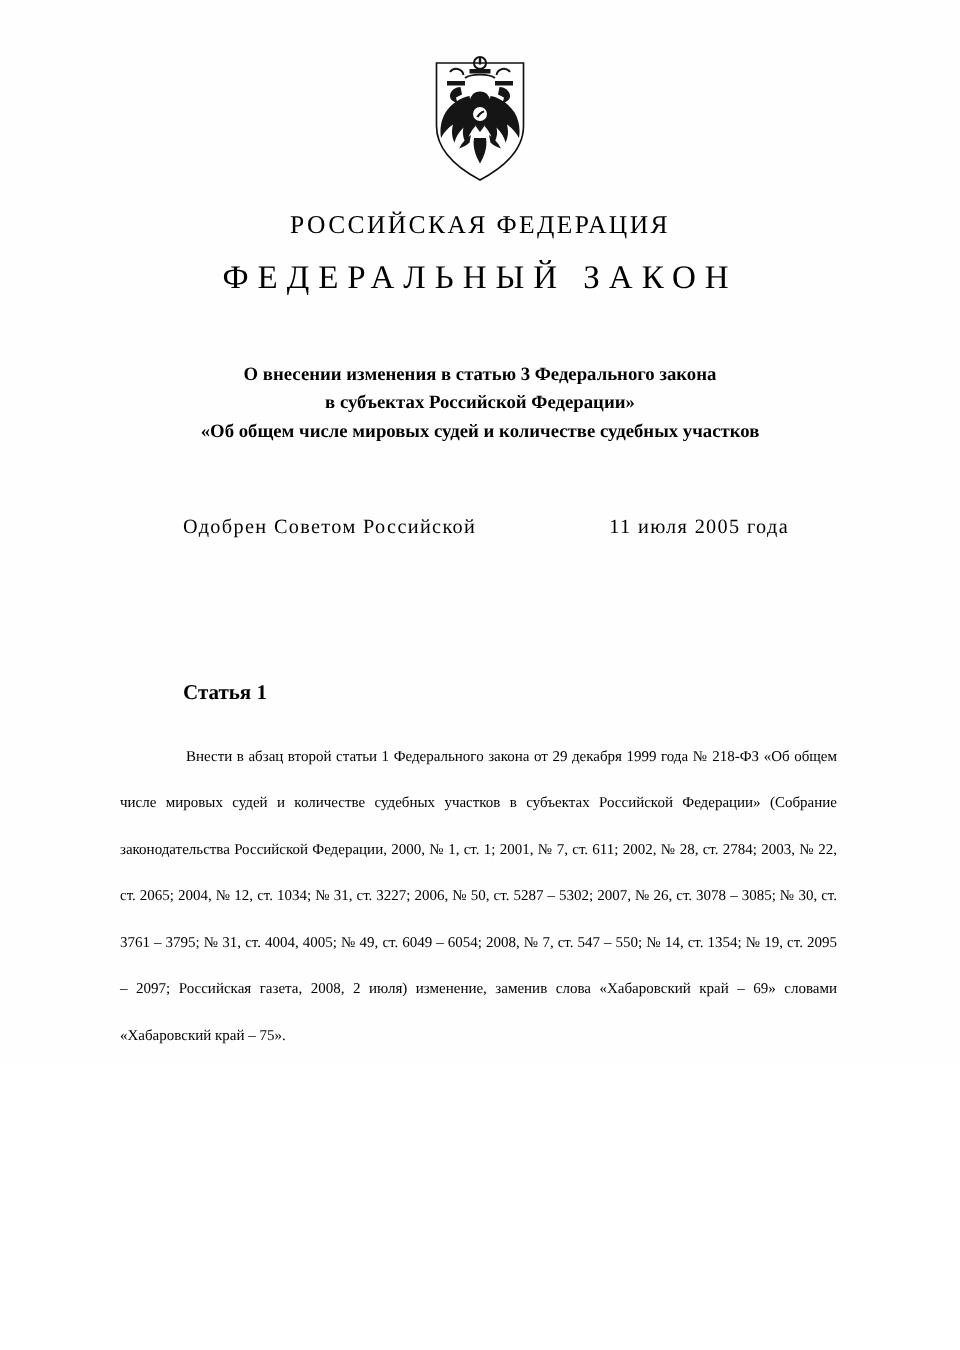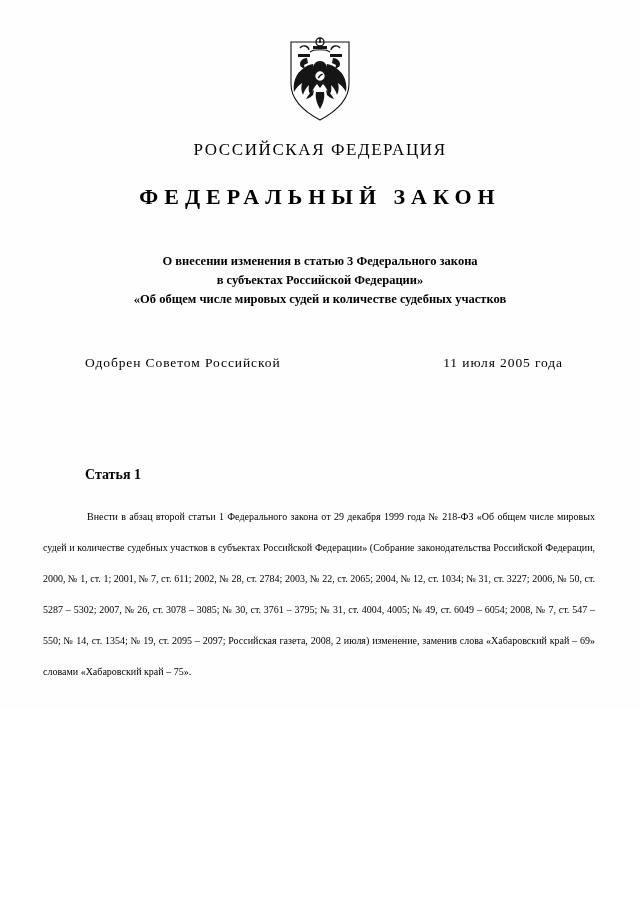--- a/index.html
+++ b/index.html
@@ -13,21 +13,21 @@
     font-family: "Liberation Serif", serif;
     color: #000000;
     position: relative;
     overflow: hidden;
   }
   .page {
     position: relative;
     width: 640px;
     height: 708px;
     box-sizing: border-box;
-    padding: 0 41px;
+    padding: 0 78px;
     background: #fefefe;
   }
 
   
   .emblem-wrap {
     width: 100%;
     display: flex;
     justify-content: center;
     padding-top: 36px;
   }
@@ -41,23 +41,23 @@
   .country {
     text-align: center;
     font-size: 17px;
     letter-spacing: 1.6px;
     margin-top: 16px;
     font-family: "Liberation Serif", serif;
   }
   .law-title {
     text-align: center;
     font-size: 22px;
-    font-weight: bold;
+    font-weight: normal;
     letter-spacing: 6px;
-    margin-top: 24px;
+    margin-top: 12px;
   }
 
   .subject {
     text-align: center;
     font-weight: bold;
     font-size: 12.5px;
     line-height: 19px;
     margin-top: 42px;
     padding: 0 8px;
   }

